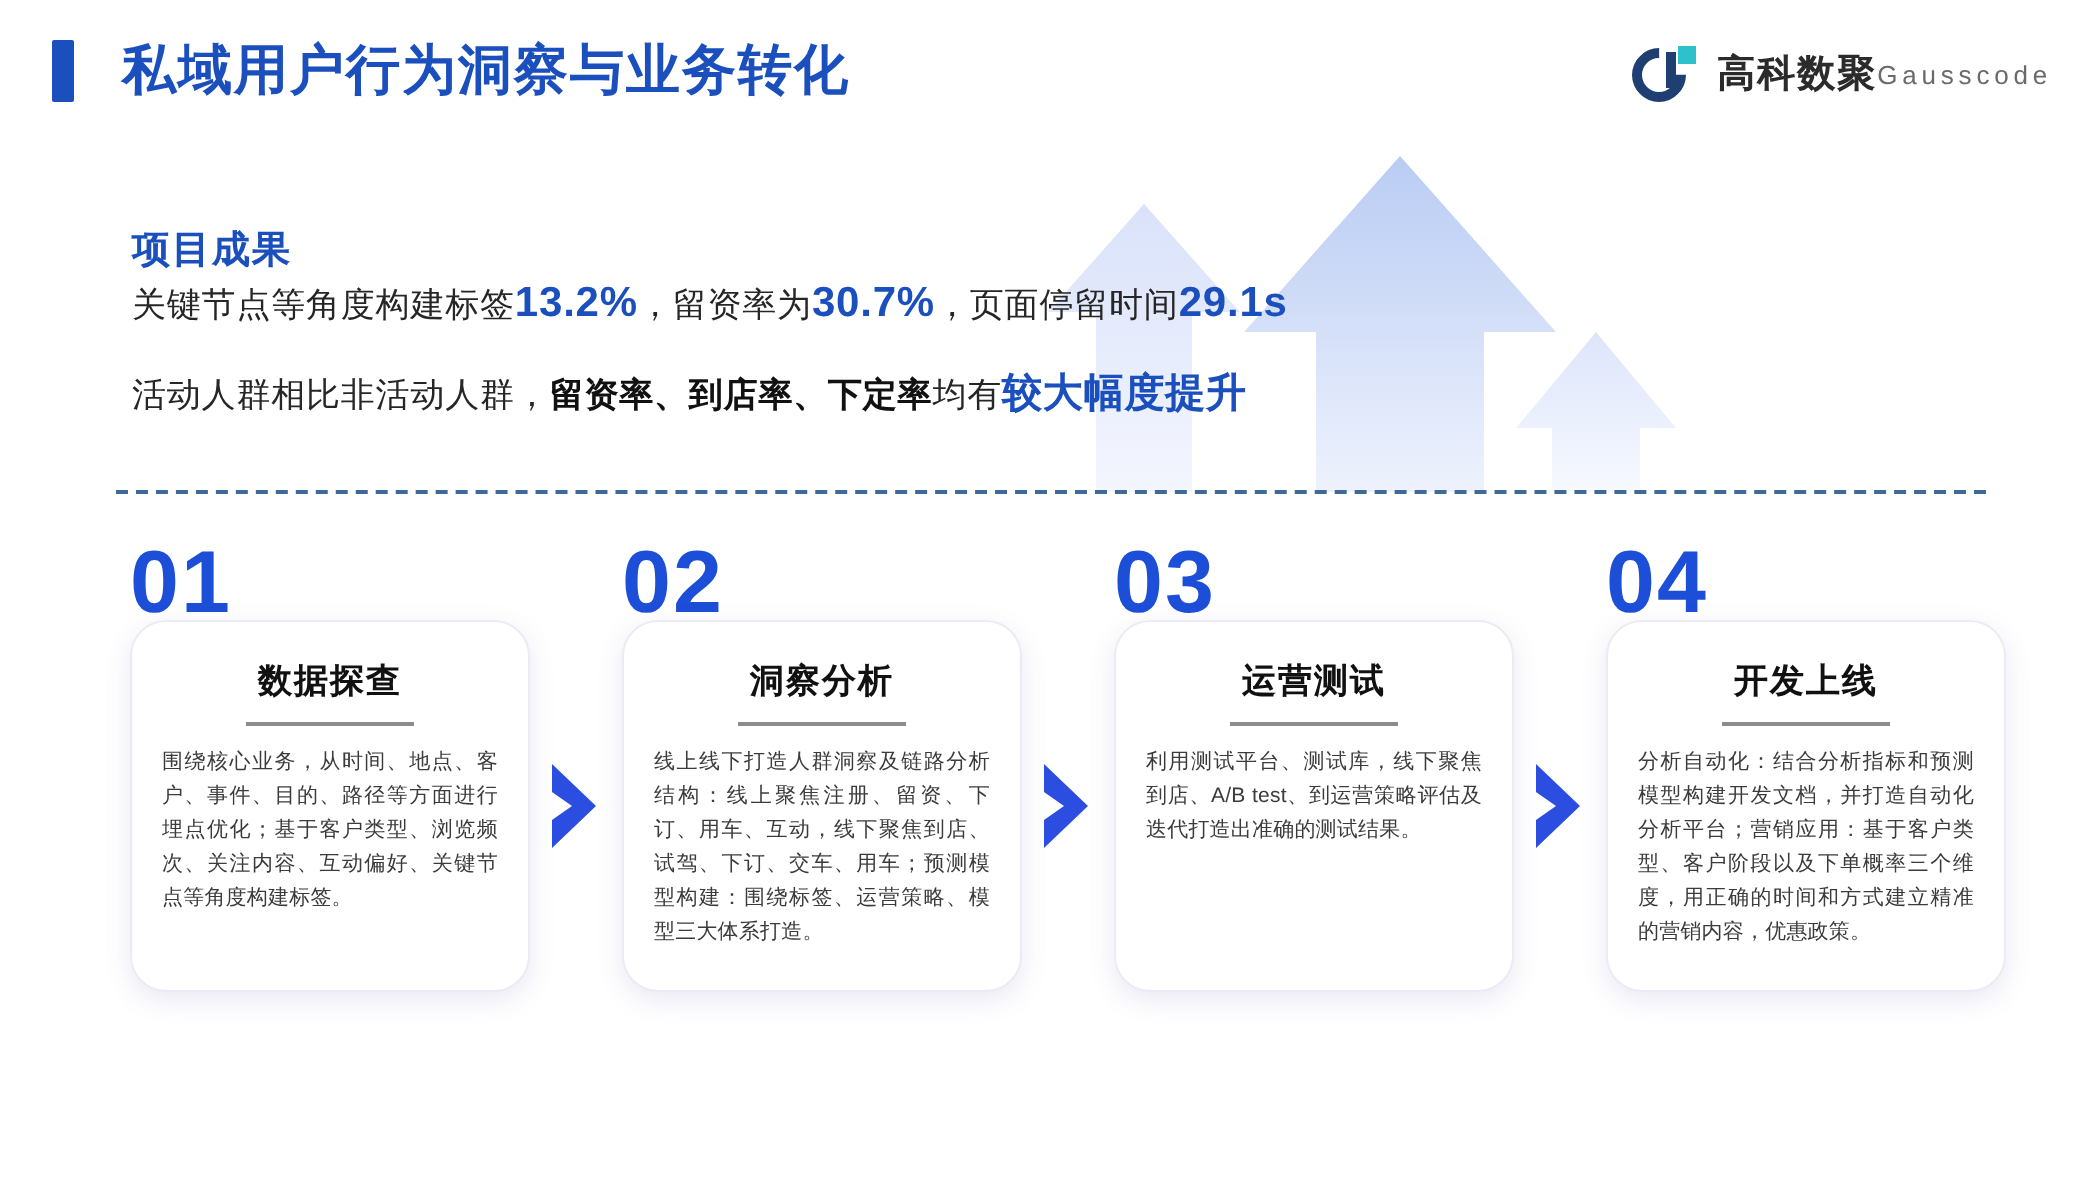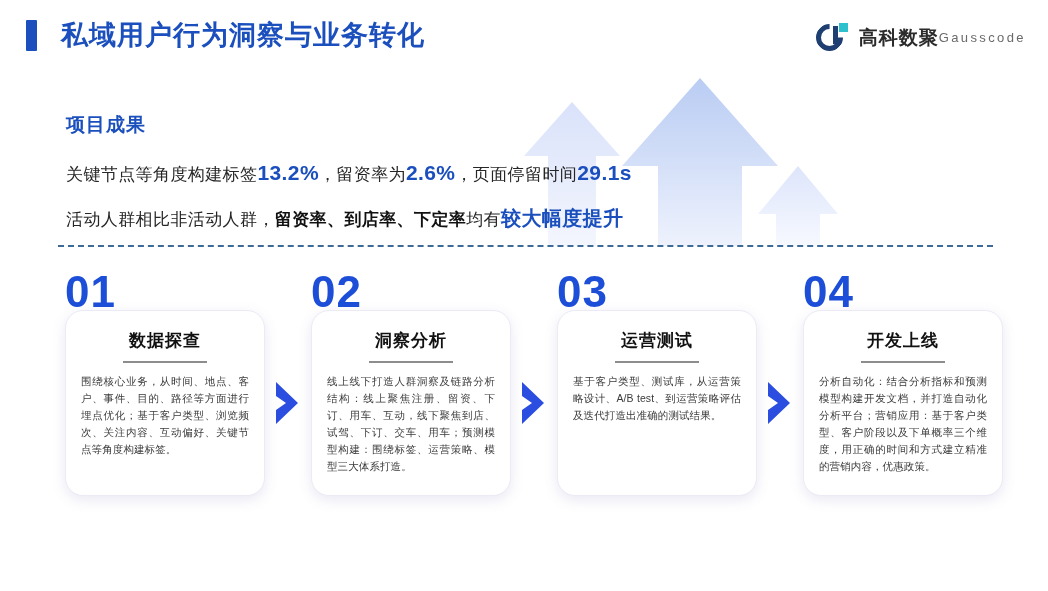--- a/index.html
+++ b/index.html
@@ -113,21 +113,20 @@
     position: absolute;
     left: 66px;
     top: 112px;
     width: 760px;
   }
   .results-heading {
     font-size: 19px;
     font-weight: bold;
     color: #1a4fbd;
     letter-spacing: 1px;
-    margin-bottom: 21px;
   }
   .results-line {
     font-size: 17px;
     color: #262626;
     letter-spacing: 0.4px;
     margin-bottom: 18px;
     line-height: 1.35;
     white-space: nowrap;
   }
   .hl {
@@ -256,21 +255,21 @@
       <path d="M190 8 L268 96 L232 96 L232 176 L148 176 L148 96 L112 96 Z" fill="url(#gm)"></path>
 
       <path d="M288 96 L328 144 L310 144 L310 176 L266 176 L266 144 L248 144 Z" fill="url(#gr)"></path>
     </svg>
   </div>
 
   <div class="results">
     <div class="results-heading">项目成果</div>
 
     <div class="results-line">
-      <span>关键节点等角度构建标签</span><span class="hl">13.2%</span><span>，留资率为</span><span class="hl">2.6%</span><span>，页面停留时间</span><span class="hl">29.1s</span>
+      <span>关键节点等角度构建标签</span><span class="hl">13.2%</span><span>，留资率为</span><span class="hl">30.7%</span><span>，页面停留时间</span><span class="hl">29.1s</span>
     </div>
 
     <div class="results-line">
       <span>活动人群相比非活动人群，</span><span class="bold-dark">留资率、到店率、下定率</span><span>均有</span><span class="hl-phrase">较大幅度提升</span>
     </div>
   </div>
 
   <div class="divider"></div>
 
   <div class="steps">
@@ -294,21 +293,21 @@
     </div>
 
     <svg class="chev" style="left:520px;" viewBox="0 0 26 46">
       <path d="M2 2 L24 23 L2 44 L2 30 L12 23 L2 16 Z" fill="#2b4ee0"></path>
     </svg>
 
     <div class="step-num" style="left:557px;">03</div>
     <div class="step" style="left:557px;">
       <div class="step-title">运营测试</div>
       <div class="step-rule"></div>
-      <div class="step-body">基于客户类型、测试库，从运营策略设计、A/B test、到运营策略评估及迭代打造出准确的测试结果。</div>
+      <div class="step-body">利用测试平台、测试库，线下聚焦到店、A/B test、到运营策略评估及迭代打造出准确的测试结果。</div>
     </div>
 
     <svg class="chev" style="left:766px;" viewBox="0 0 26 46">
       <path d="M2 2 L24 23 L2 44 L2 30 L12 23 L2 16 Z" fill="#2b4ee0"></path>
     </svg>
 
     <div class="step-num" style="left:803px;">04</div>
     <div class="step" style="left:803px;">
       <div class="step-title">开发上线</div>
       <div class="step-rule"></div>

